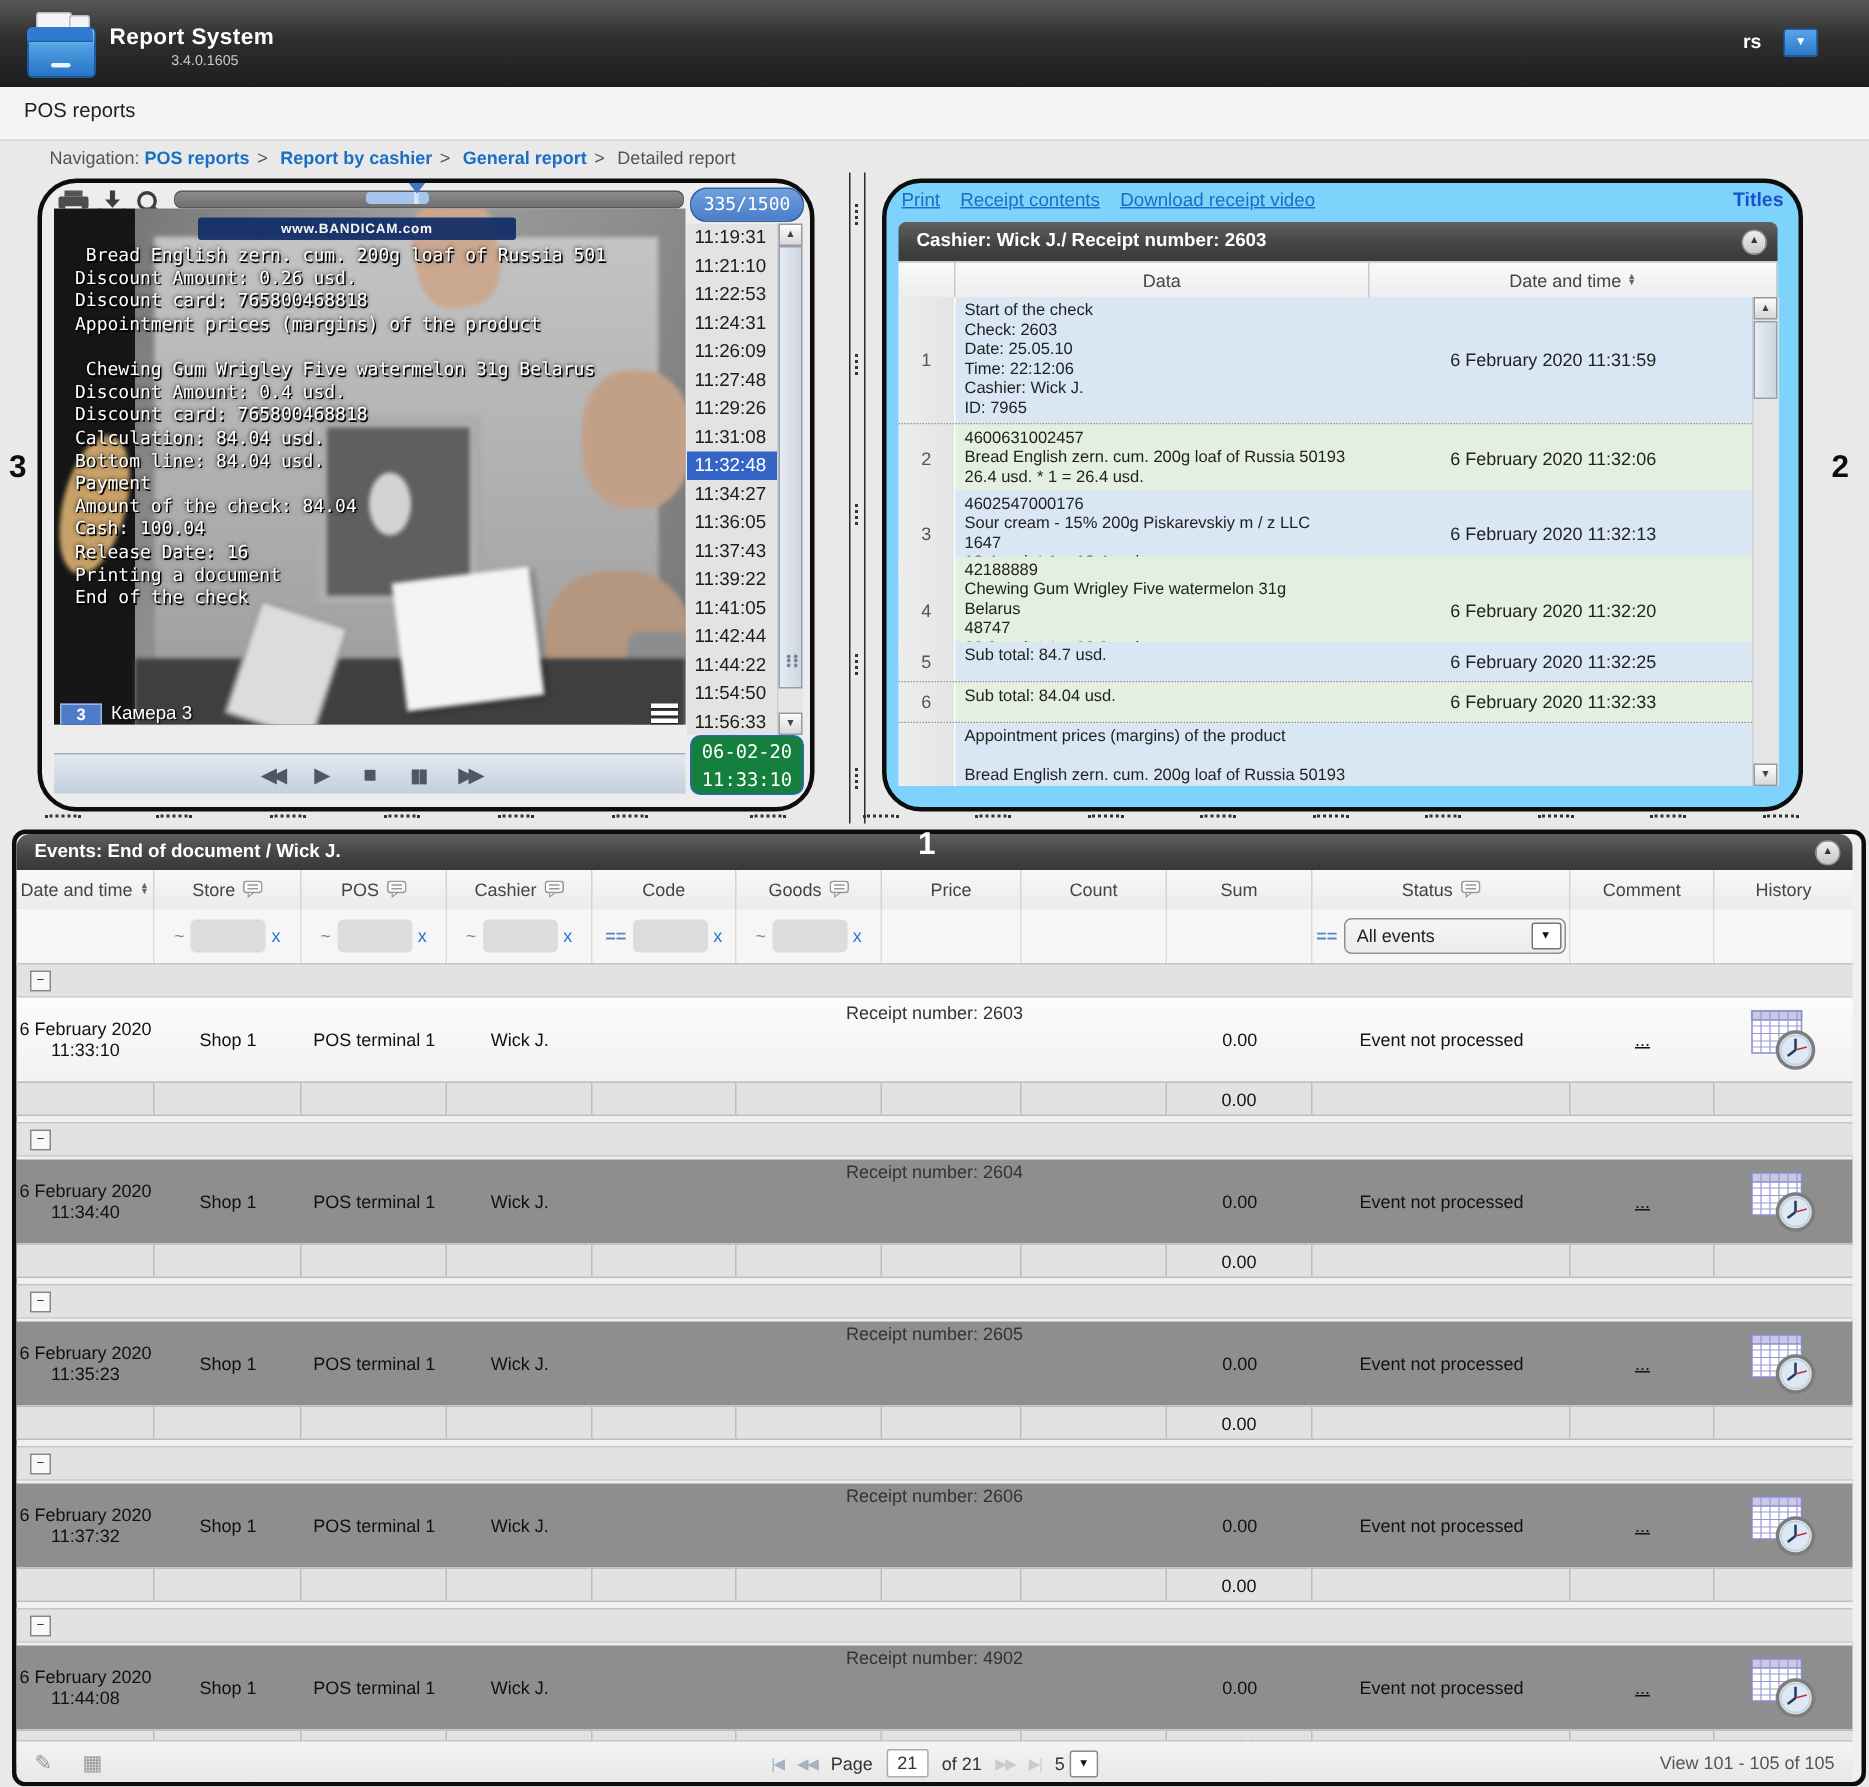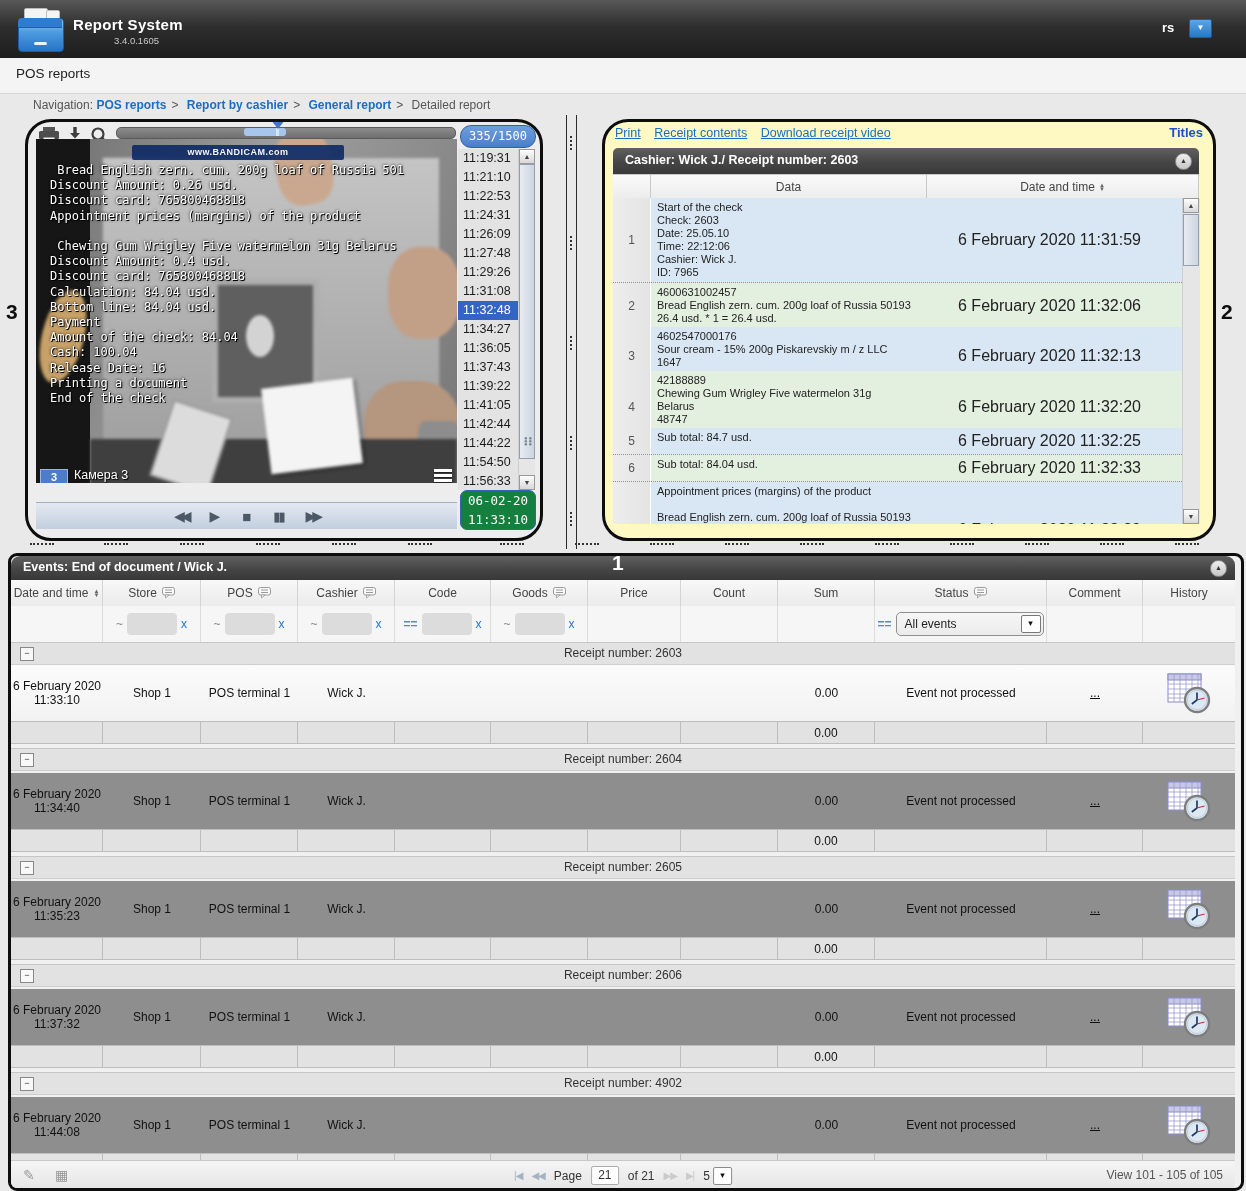--- a/index.html
+++ b/index.html
@@ -69,39 +69,39 @@
     font-size:7px;color:#444;text-align:center;line-height:13px;cursor:pointer;}
   .sbar .thumb{position:absolute;left:0;width:16px;background:linear-gradient(90deg,#e8ecf2,#cdd5e0);border:1px solid #93a0b4;box-sizing:border-box;cursor:pointer;}
   .grip{position:absolute;left:4px;width:7px;height:7px;color:#7a8698;font-size:6px;line-height:3px;letter-spacing:1px;}
   .playbar{left:8px;top:380px;width:421px;height:26px;background:linear-gradient(#e3e9f1,#c3cfde);border-top:1px solid #9fb0c4;display:flex;align-items:center;justify-content:center;gap:22px;}
   .pc{color:#4d5866;font-size:14px;cursor:pointer;line-height:1;}
   .pc.sq{font-size:15px;}
   .dt-box{left:432px;top:368px;width:74px;height:38px;background:#15803d;border:1px solid #2f66b4;box-shadow:inset 0 0 0 1px #84adе8;border-radius:7px;
     color:#fff;font-family:"DejaVu Sans Mono",monospace;font-size:12.5px;text-align:center;line-height:19px;}
 
   
-  .panel2{left:602px;top:119px;width:608px;height:416px;background:#fef9c3;overflow:hidden;}
+  .panel2{left:588px;top:119px;width:608px;height:416px;background:#7dd3fc;overflow:hidden;}
   .rp-links{left:10px;top:4px;font-size:12.5px;}
   .rp-links a{color:#1a6fc4;text-decoration:underline;margin-right:10px;cursor:pointer;}
   .rp-titles{right:10px;top:3px;font-size:13px;font-weight:bold;color:#1b50c8;cursor:pointer;}
   .rp-bar{left:8px;top:26px;width:586px;height:26px;background:linear-gradient(#606060,#454545 55%,#3a3a3a);border-radius:5px 5px 0 0;color:#fff;}
   .rp-bar .t{position:absolute;left:12px;top:5px;font-size:12.5px;font-weight:bold;}
   .collapse{position:absolute;width:15px;height:15px;border-radius:50%;background:linear-gradient(#efefef,#c6c6c6);border:1px solid #8f8f8f;
     font-size:7px;color:#333;text-align:center;line-height:14px;cursor:pointer;}
   .rp-head{left:8px;top:52px;width:586px;height:24px;display:grid;grid-template-columns:38px 276px 272px;background:linear-gradient(#fafafa,#ececec);
     border-top:1px solid #c9c9c9;border-bottom:1px solid #c9c9c9;}
   .rp-head .c{border-right:1px solid #c9c9c9;font-size:12px;color:#444;display:flex;align-items:center;justify-content:center;gap:4px;}
   .sortico{display:inline-block;font-size:6px;color:#666;line-height:4.5px;text-align:center;}
   .rp-rows{left:8px;top:76px;width:569px;height:326px;overflow:hidden;background:#ededed;}
   .rrow{display:grid;grid-template-columns:38px 266px 265px;border-bottom:1px dotted #8f8f8f;}
   .rrow .num{background:linear-gradient(90deg,#ededed,#e4e4e4);border-right:1px solid #fff;font-size:12px;color:#555;display:flex;align-items:center;justify-content:center;}
   .rrow.blue .cell{background:#d9e7f4;}
   .rrow.green .cell{background:#e3efdf;}
   .rrow .data{font-size:11px;color:#222;line-height:13px;padding:3px 6px;white-space:pre-line;}
-  .rrow .dt{font-size:16px;color:#222;display:flex;align-items:center;justify-content:center;}
+  .rrow .dt{font-size:12px;color:#222;display:flex;align-items:center;justify-content:center;}
   .rp-sbar{left:577px;top:76px;width:17px;height:326px;}
 
   
   .panel1{left:8px;top:553px;width:1230px;height:632px;background:#f0f0f0;overflow:hidden;border-radius:9px;}
   .ep-bar{left:0;top:0;width:1224px;height:24px;background:linear-gradient(#606060,#454545 55%,#383838);border-radius:9px 9px 0 0;color:#fff;}
   .ep-bar .t{position:absolute;left:12px;top:4px;font-size:12.5px;font-weight:bold;}
   .egrid{display:grid;grid-template-columns:92px 98px 97px 97px 96px 97px 93px 97px 97px 172px 96px 92px;}
   .ep-head{left:0;top:24px;width:1224px;height:26px;background:linear-gradient(#f8f8f8,#ebebeb);border-bottom:1px solid #cfcfcf;}
   .ep-head .c{border-right:1px solid #d4d4d4;font-size:12px;color:#444;display:flex;align-items:center;justify-content:center;gap:5px;cursor:pointer;}
   .ep-filter{left:0;top:50px;width:1224px;height:36px;background:#f6f6f6;border-bottom:1px solid #d6d6d6;}
@@ -109,21 +109,21 @@
   .fin{width:46px;height:20px;background:#dcdcdc;border-radius:4px;border:none;}
   .fx{color:#2277cc;font-size:12px;cursor:pointer;}
   .fop{color:#8a8a8a;font-size:12px;}
   .fop.eq{color:#5b87c9;font-weight:bold;}
   .fsel{width:146px;height:22px;border:1px solid #8f8f8f;border-radius:5px;background:linear-gradient(#f6f6f6,#ebebeb);display:flex;align-items:center;cursor:pointer;}
   .fsel .v{flex:1;padding-left:8px;font-size:12px;color:#222;text-align:left;}
   .fsel .ab{width:18px;height:16px;margin-right:2px;background:#fff;border:1px solid #777;border-radius:2px;font-size:9px;color:#111;text-align:center;line-height:15px;}
   .groups{left:0;top:86px;width:1224px;}
   .ghead{height:21px;background:#e2e2e2;border-top:1px solid #c6c6c6;border-bottom:1px solid #cfcfcf;position:relative;}
   .ghead .exp{position:absolute;left:9px;top:4px;width:12px;height:12px;background:#f8f8f8;border:1px solid #888;font-size:9px;line-height:10px;text-align:center;color:#333;cursor:pointer;}
-  .ghead .lbl{width:100%;text-align:center;font-size:12px;color:#333;line-height:20px;}
+  .ghead .lbl{width:100%;text-align:center;font-size:12px;color:#333;line-height:20px;margin-top:22px;}
   .grow{height:56px;}
   .grow .c{display:flex;align-items:center;justify-content:center;font-size:12px;color:#111;text-align:center;line-height:14px;white-space:pre-line;}
   .grow.light{background:linear-gradient(#fbfbfb,#f2f2f2);}
   .grow.dark{background:#8e8e8e;border-top:2px solid #f0f0f0;}
   .gsub{height:21px;background:#e2e2e2;border-top:1px solid #bdbdbd;border-bottom:1px solid #bdbdbd;}
   .gsub .c{border-right:1px solid #bdbdbd;display:flex;align-items:center;justify-content:center;font-size:12px;color:#111;}
   .ggap{height:4px;}
   .cm-link{text-decoration:underline;cursor:pointer;}
   .ep-foot{left:0;bottom:0;width:1224px;height:27px;background:linear-gradient(#f4f4f4,#e7e7e7);border-top:1px solid #c8c8c8;}
   .ef-ico{top:6px;font-size:14px;color:#979797;cursor:pointer;}

